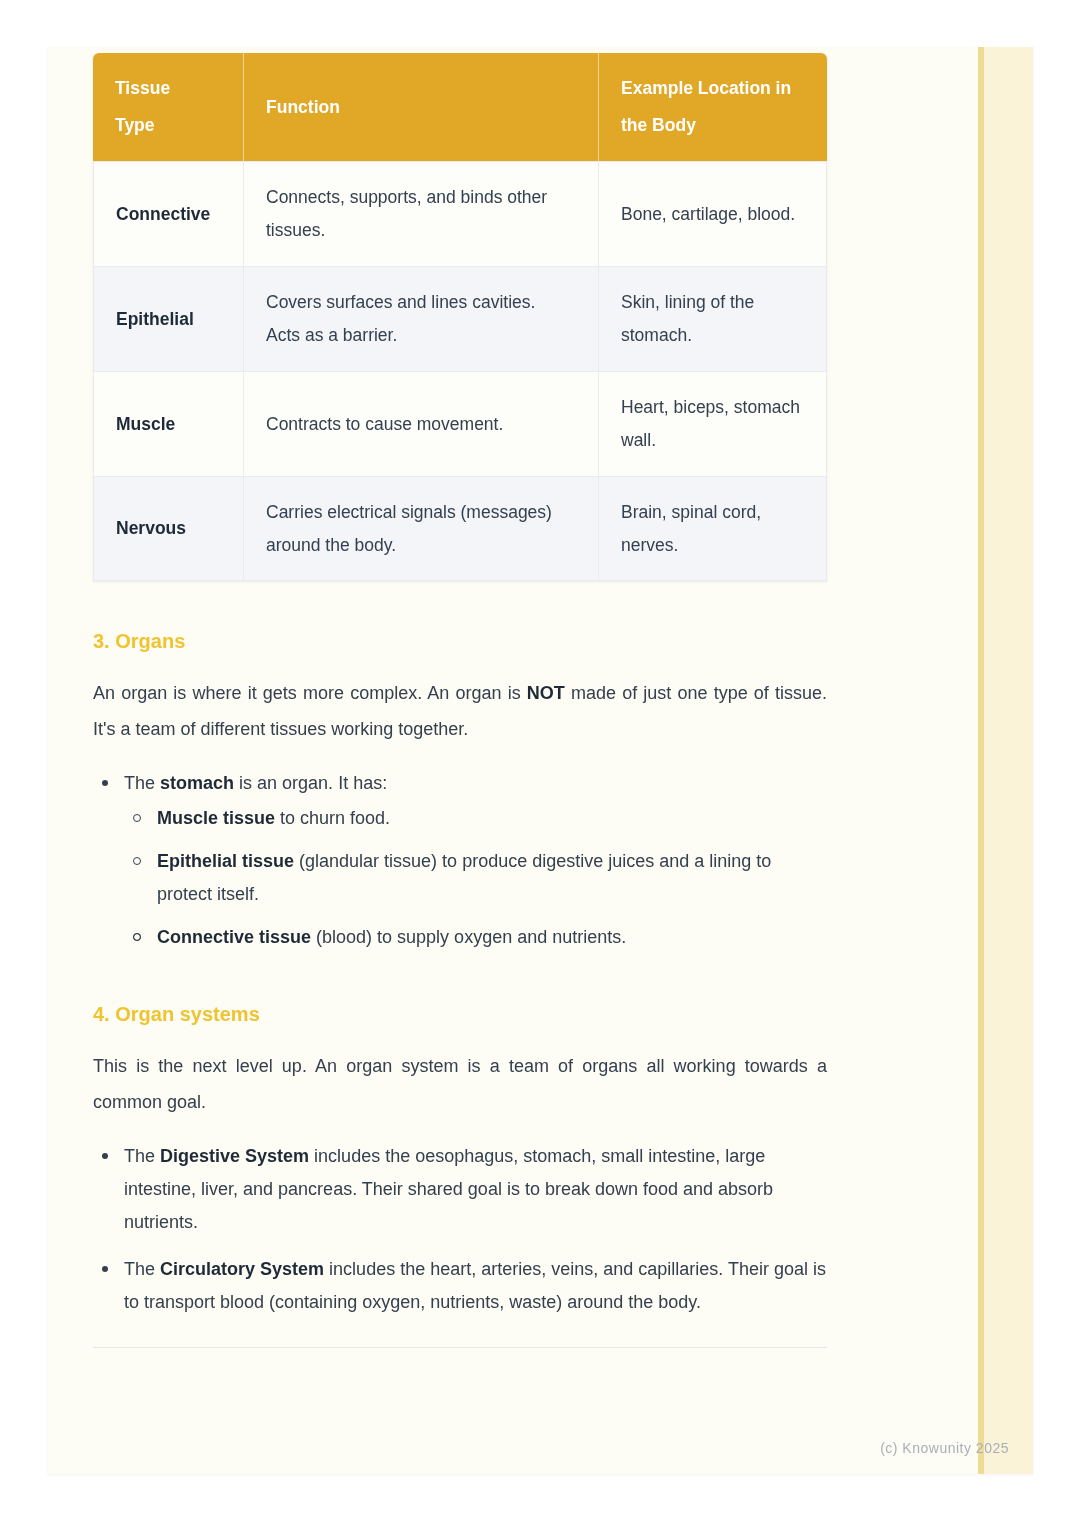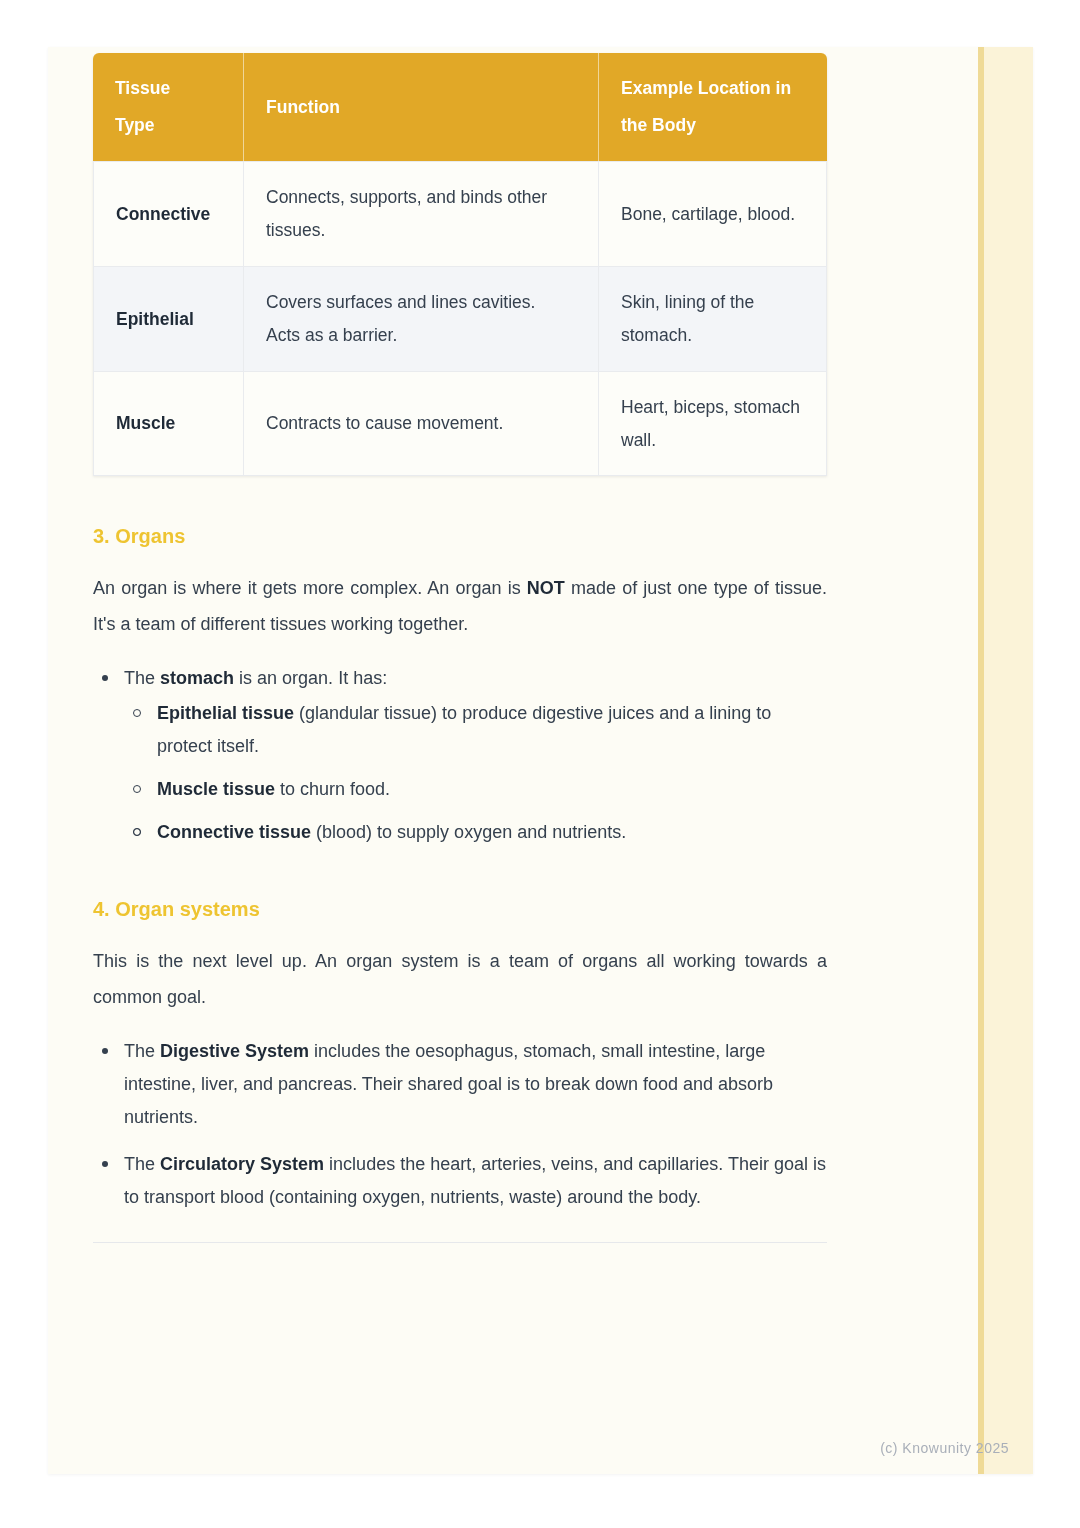--- a/index.html
+++ b/index.html
@@ -195,38 +195,43 @@
         <tr>
           <td class="col-type">Epithelial</td>
           <td class="col-function"><span class="cell-wrap">Covers surfaces and lines cavities. Acts as a barrier.</span></td>
           <td class="col-location"><span class="cell-wrap">Skin, lining of the stomach.</span></td>
         </tr>
         <tr>
           <td class="col-type">Muscle</td>
           <td class="col-function"><span class="cell-wrap">Contracts to cause movement.</span></td>
           <td class="col-location"><span class="cell-wrap">Heart, biceps, stomach wall.</span></td>
         </tr>
+        <tr>
+          <td class="col-type">Nervous</td>
+          <td class="col-function"><span class="cell-wrap">Carries electrical signals (messages) around the body.</span></td>
+          <td class="col-location"><span class="cell-wrap">Brain, spinal cord, nerves.</span></td>
+        </tr>
       </tbody>
     </table>
 
     <h2 class="section-heading">3. Organs</h2>
     <p class="paragraph"><span>An organ is where it gets more complex. An organ is </span><strong>NOT</strong><span> made of just one type of tissue. It's a team of different tissues working together.</span></p>
 
     <ul class="bullet-list">
       <li class="bullet-item">
         <span class="dot-marker"></span>
         <span><span>The </span><strong>stomach</strong><span> is an organ. It has:</span></span>
         <ul class="sub-list">
           <li>
             <span class="circle-marker"></span>
+            <span><strong>Muscle tissue</strong><span> to churn food.</span></span>
+          </li>
+          <li>
+            <span class="circle-marker"></span>
             <span><strong>Epithelial tissue</strong><span> (glandular tissue) to produce digestive juices and a lining to protect itself.</span></span>
-          </li>
-          <li>
-            <span class="circle-marker"></span>
-            <span><strong>Muscle tissue</strong><span> to churn food.</span></span>
           </li>
           <li>
             <span class="circle-marker"></span>
           </li>
           <li>
             <span class="circle-marker"></span>
             <span><strong>Connective tissue</strong><span> (blood) to supply oxygen and nutrients.</span></span>
           </li>
         </ul>
       </li>

